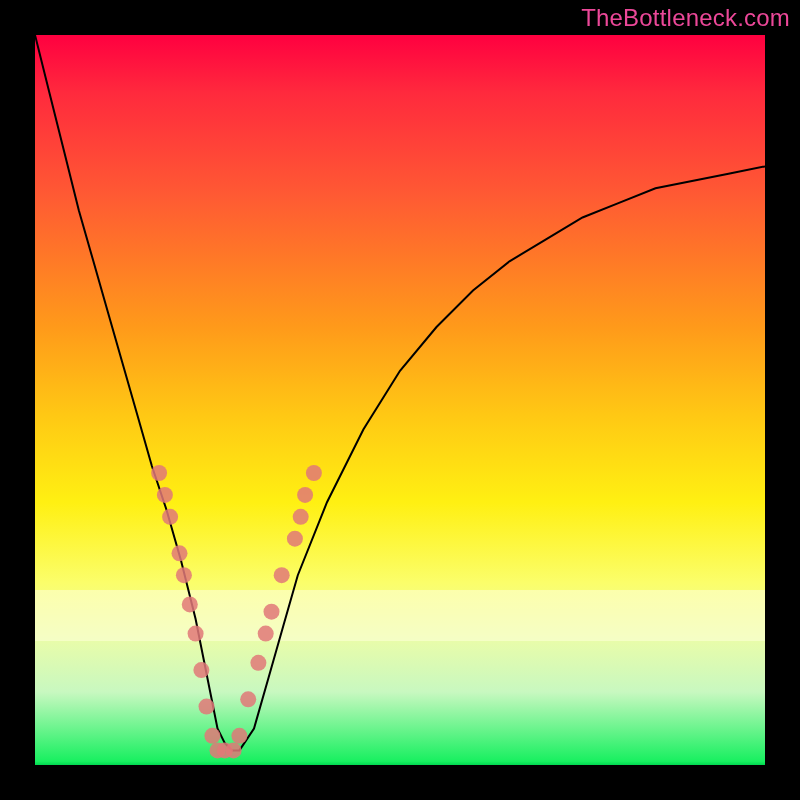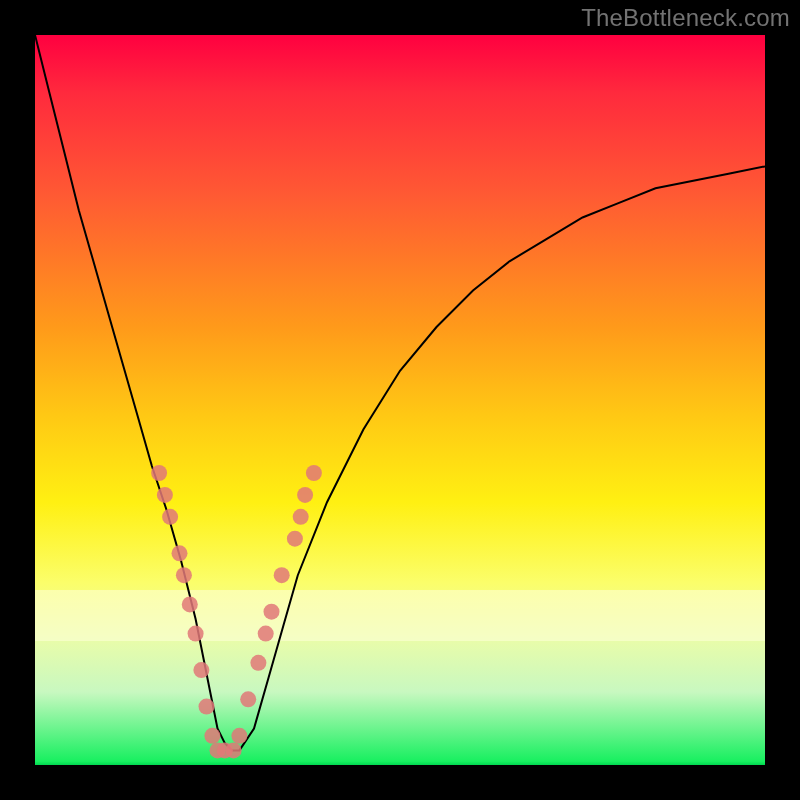--- a/index.html
+++ b/index.html
@@ -41,21 +41,21 @@
     left: 0;
     top: 76%;
     width: 100%;
     height: 7%;
     background: rgba(255, 255, 220, 0.55);
   }
   .watermark {
     position: absolute;
     top: 4px;
     right: 10px;
-    color: #737373;
+    color: #ec4899;
     font-size: 24px;
     font-weight: 400;
     letter-spacing: 0.2px;
     user-select: none;
     text-align: right;
   }
   svg.curve {
     position: absolute;
     left: 0;
     top: 0;

